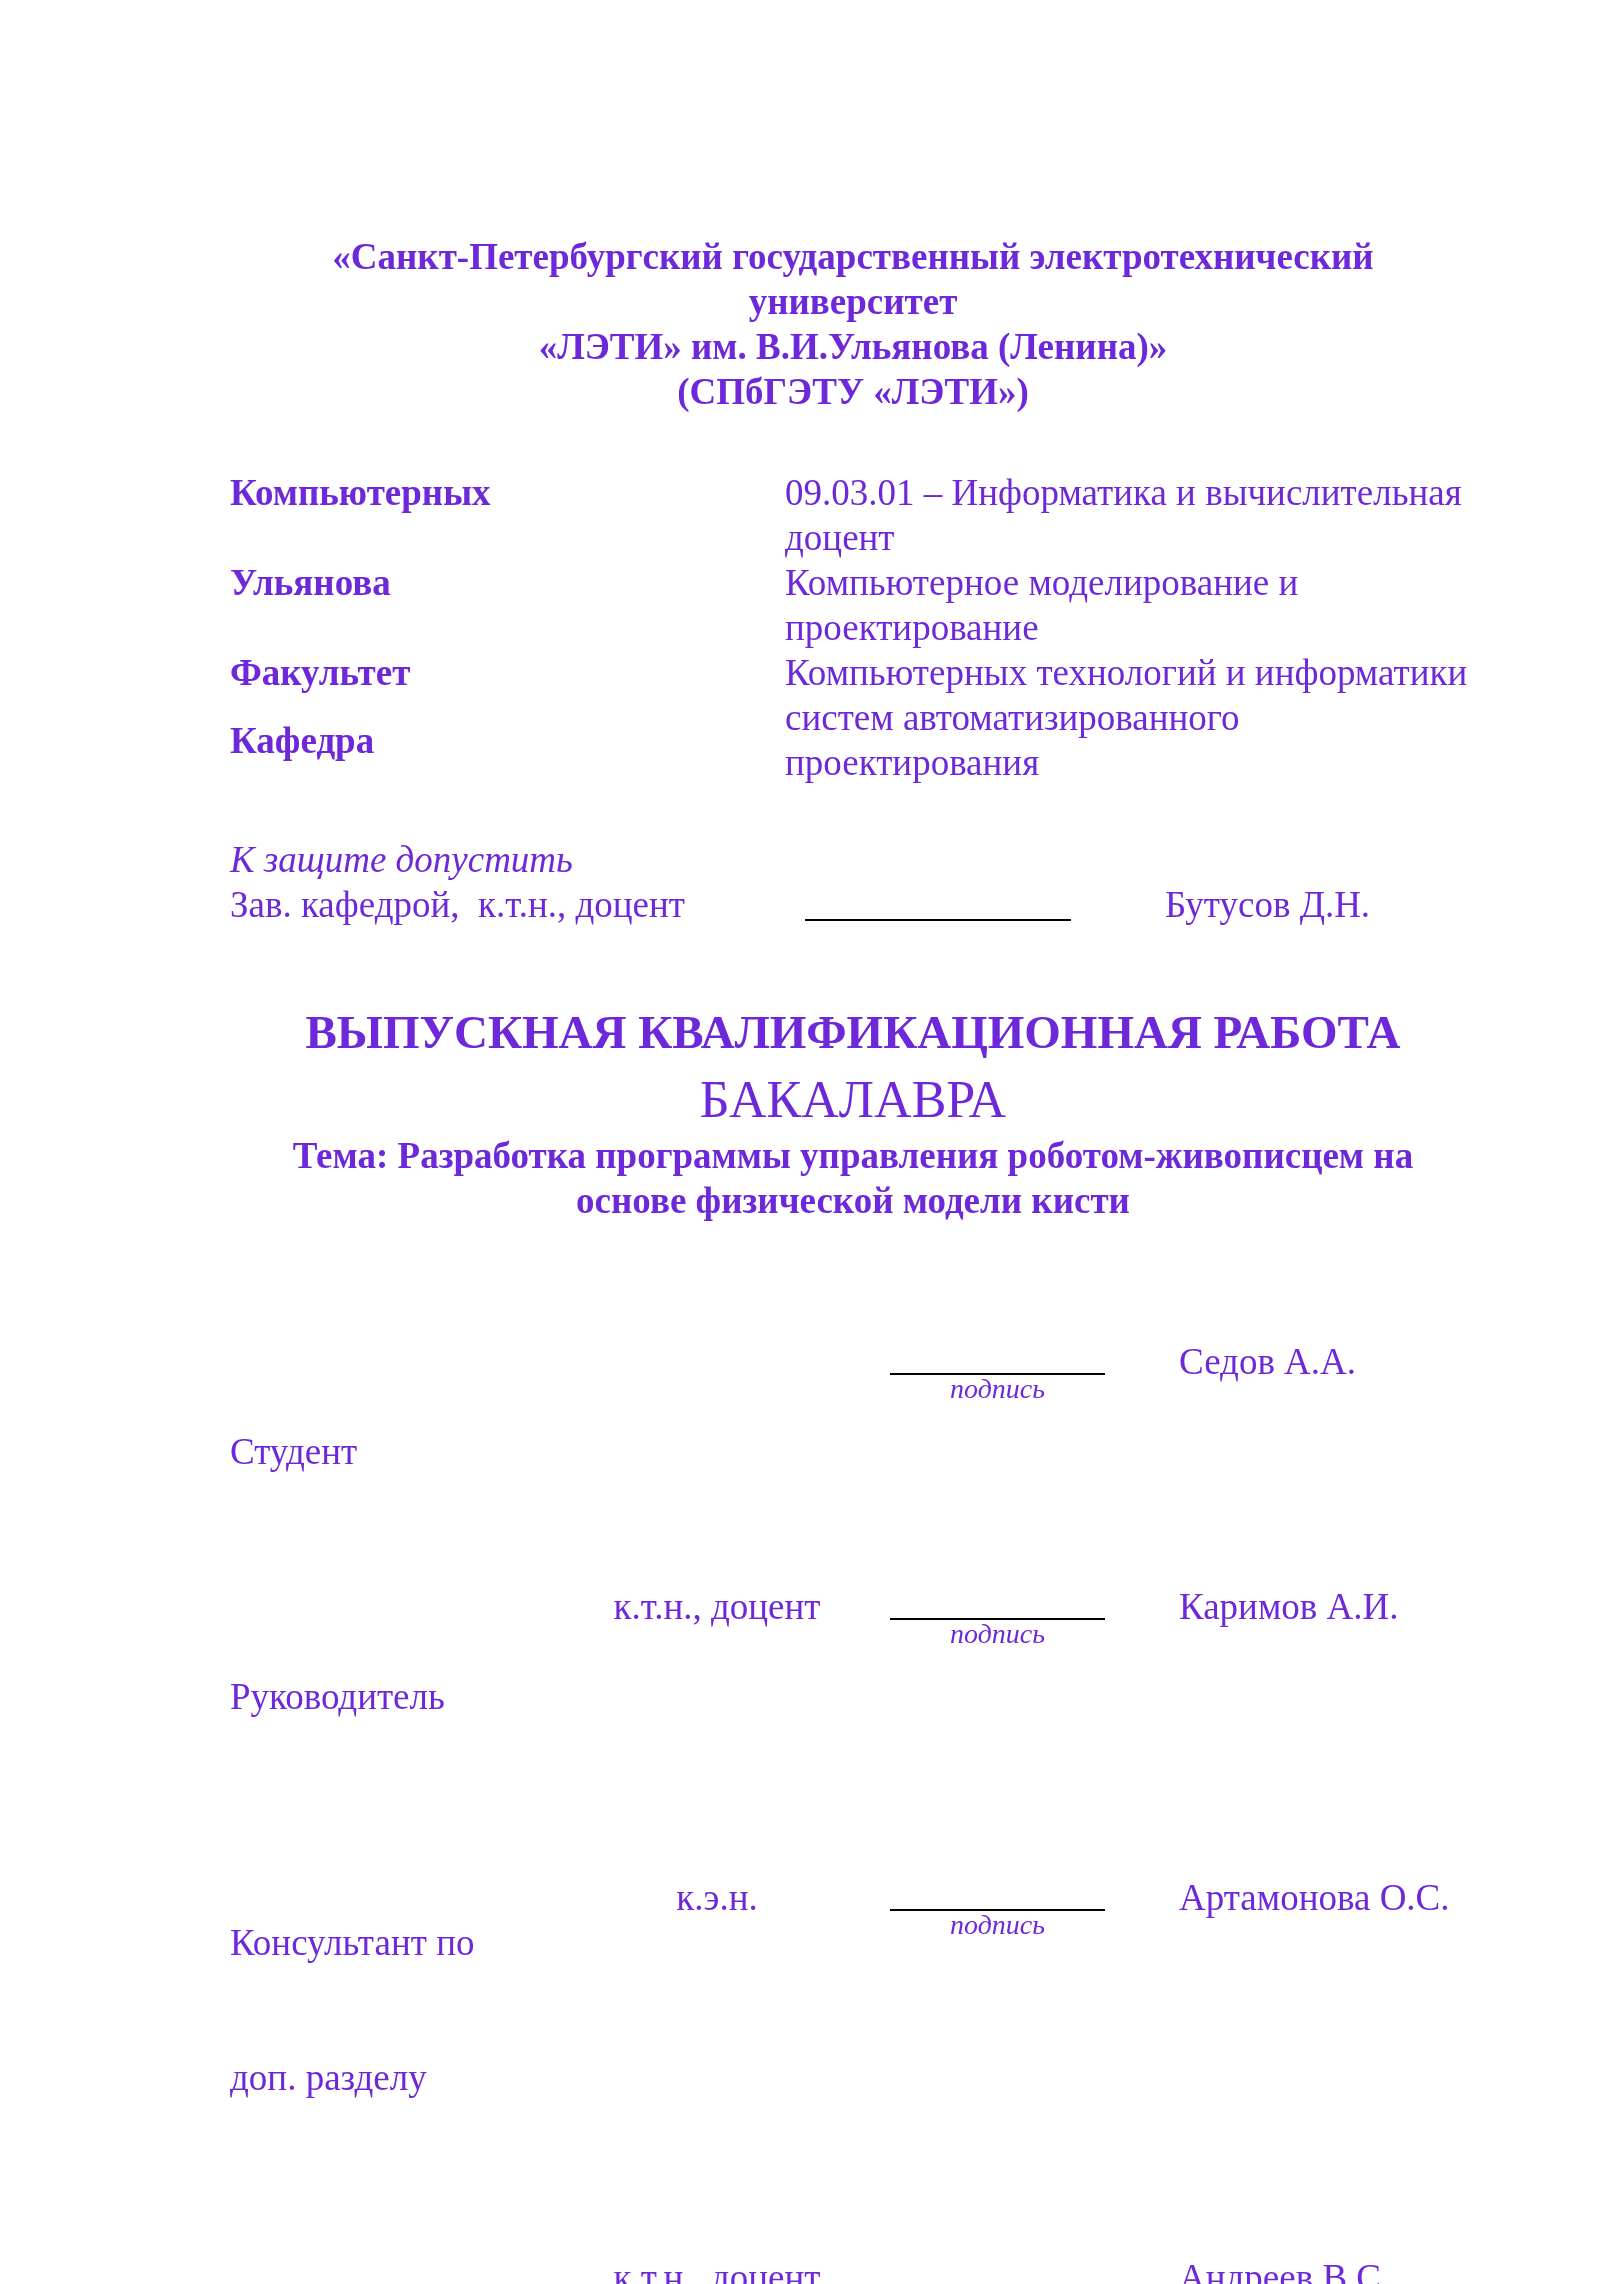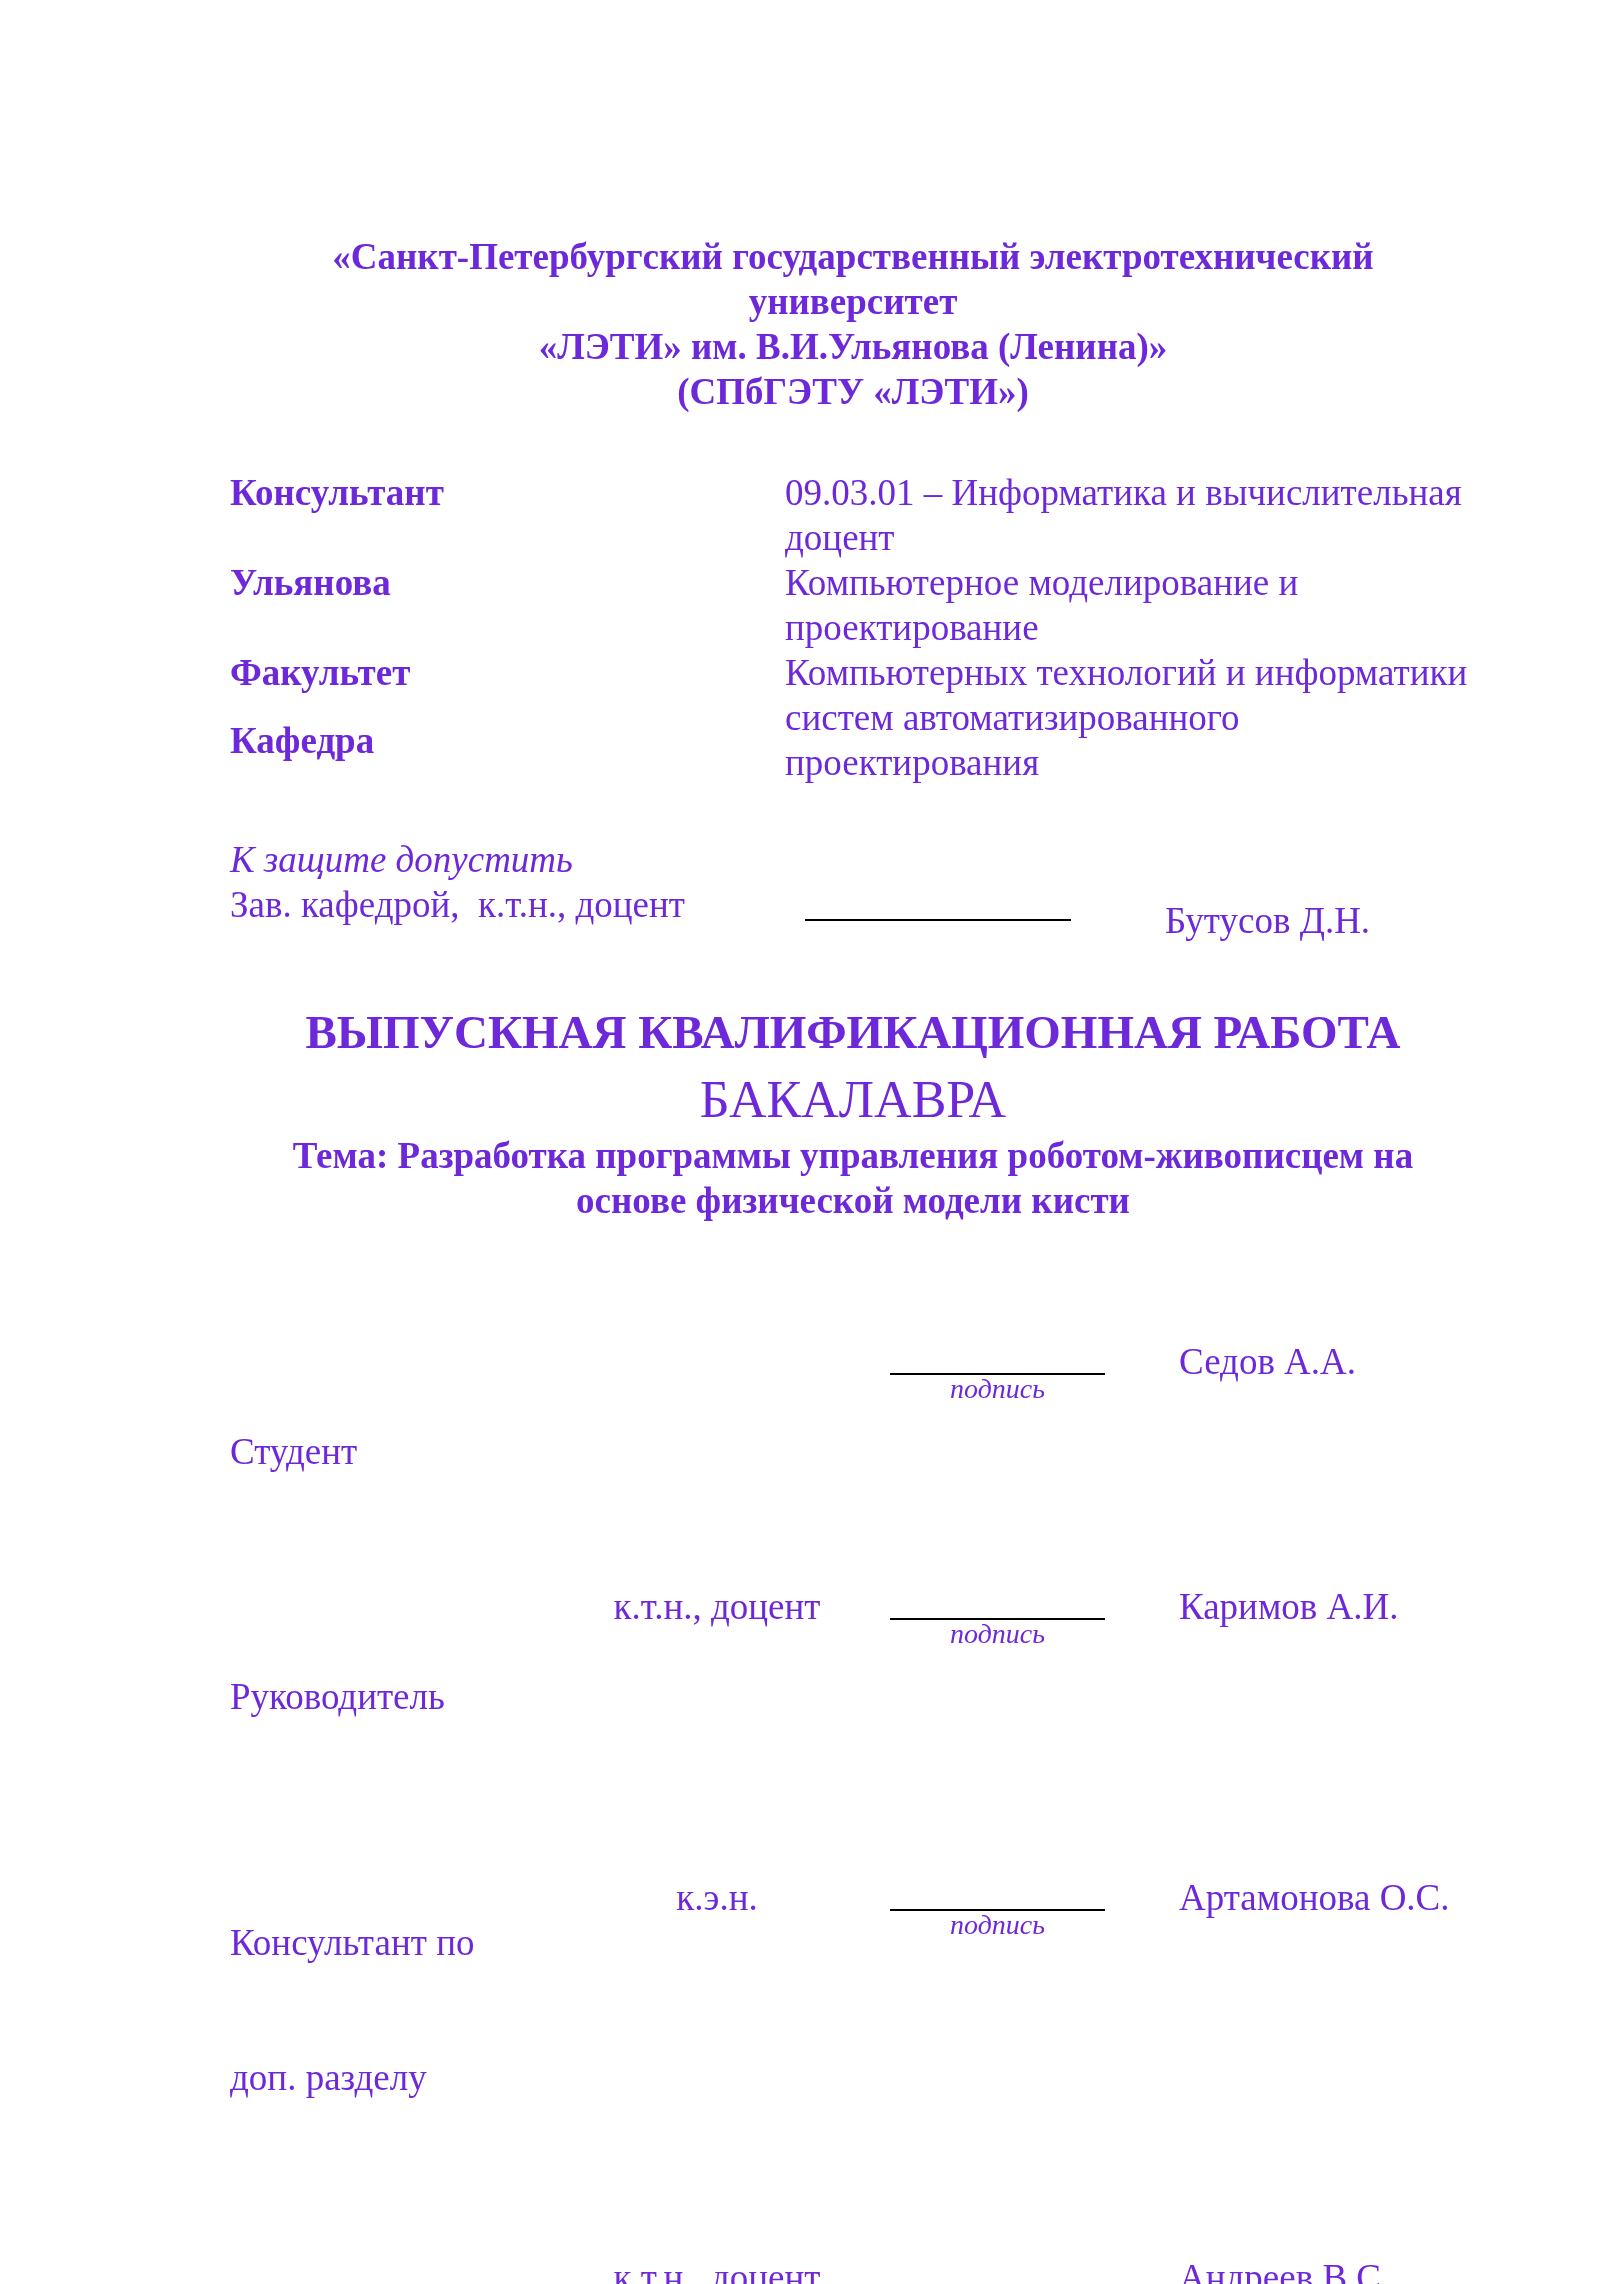--- a/index.html
+++ b/index.html
@@ -30,21 +30,21 @@
   
   .approval { margin-top:52px; }
   .approval-intro { font-style:italic; }
   .approval-row { position:relative; height:45px; }
   .approval-label { white-space:pre-wrap; }
   .approval-underline {
     position:absolute; left:575px; top:37px;
     width:266px; height:0;
     border-top:2.3px solid #000;
   }
-  .approval-name { position:absolute; left:935px; top:16px; white-space:nowrap; }
+  .approval-name { position:absolute; left:935px; top:0; white-space:nowrap; }
 
   
   .title-block { margin-top:78px; text-align:center; }
   .title-main { font-size:47px; font-weight:bold; line-height:55px; white-space:nowrap; }
   .title-degree { font-size:52px; font-weight:normal; line-height:55px; margin-top:12px; }
   .theme { margin-top:6px; font-weight:bold; line-height:45px; }
 
   
   .signatures { margin-top:116px; }
   .sig-row {
@@ -73,21 +73,21 @@
 <div class="page">
 
   <div class="univ-header">
     <div>«Санкт-Петербургский государственный электротехнический университет</div>
     <div>«ЛЭТИ» им. В.И.Ульянова (Ленина)»</div>
     <div>(СПбГЭТУ «ЛЭТИ»)</div>
   </div>
 
   <div class="fields">
     <div class="field-row">
-      <div class="field-label">Консультант</div>
+      <div class="field-label">Компьютерных</div>
       <div class="field-value">
         <div class="field-value-line">09.03.01 – Информатика и вычислительная</div>
         <div class="field-value-line">доцент</div>
       </div>
     </div>
     <div class="field-row">
       <div class="field-label">Ульянова</div>
       <div class="field-value">
         <div class="field-value-line">Компьютерное моделирование и</div>
         <div class="field-value-line">проектирование</div>

